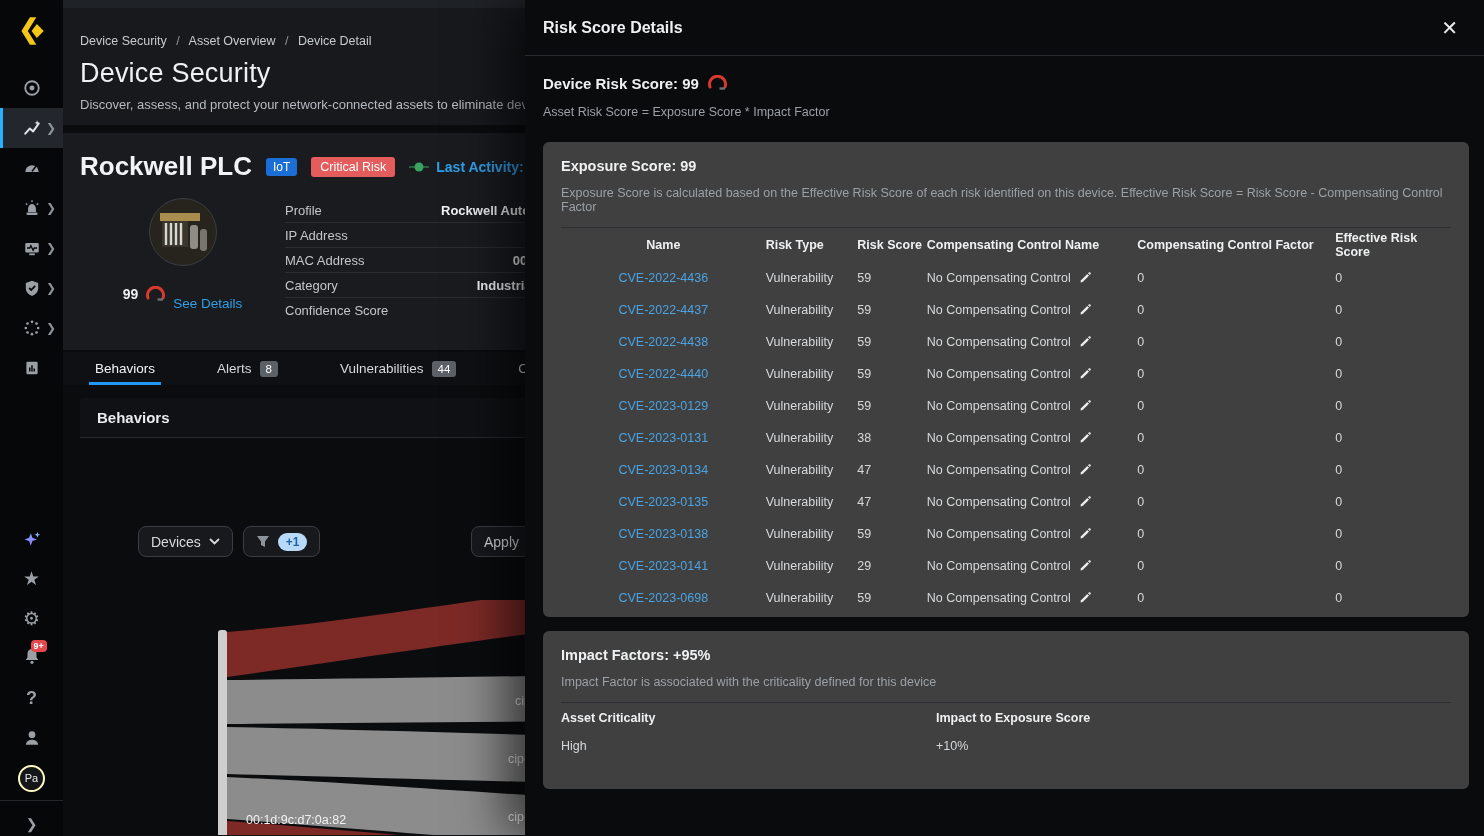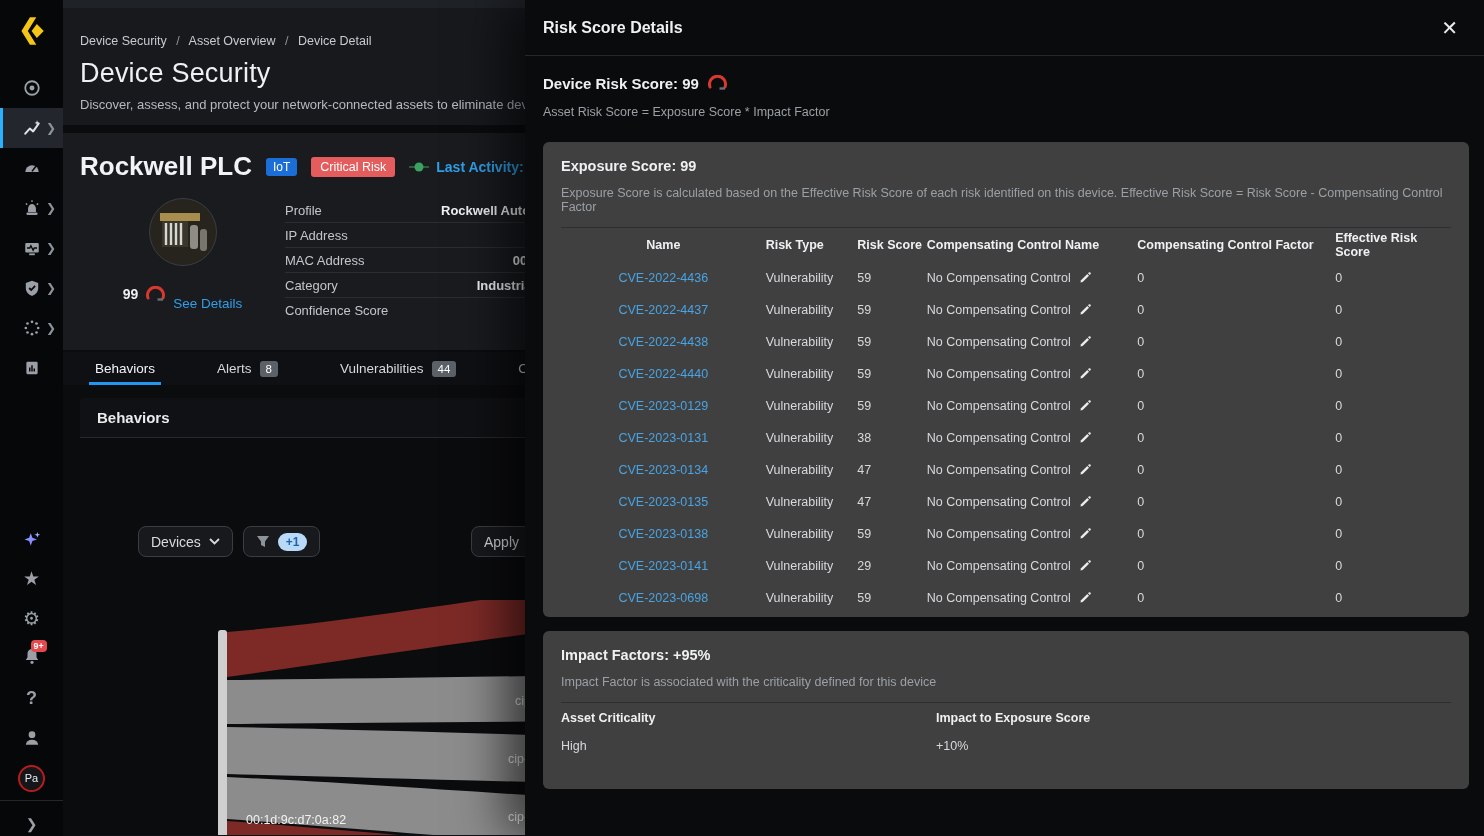--- a/index.html
+++ b/index.html
@@ -9,21 +9,21 @@
 
   
   .sidebar { position:absolute; left:0; top:0; width:63px; height:836px; background:#060708; z-index:5; }
   .logo { position:absolute; left:14px; top:14px; width:34px; height:34px; }
   .snav { position:absolute; left:0; width:63px; height:40px; display:flex; align-items:center; justify-content:center; cursor:pointer; }
   .snav .chev { position:absolute; right:7px; top:50%; transform:translateY(-50%); color:#8d939a; font-size:12px; }
   .snav.active { background:#23272d; }
   .snav.active::before { content:""; position:absolute; left:0; top:0; width:3px; height:100%; background:#29b0ff; }
   .sbadge { position:absolute; top:-7px; left:8px; background:#e5484d; color:#fff; font-size:9px; font-weight:bold;
     border-radius:4px; padding:1px 3px; line-height:10px; }
-  .avatar { width:27px; height:27px; border-radius:50%; border:2px solid #b91c1c; background:#15161a;
+  .avatar { width:27px; height:27px; border-radius:50%; border:2px solid #fef9c3; background:#15161a;
     display:flex; align-items:center; justify-content:center; font-size:11px; color:#e9ebed; }
   .sdivider { position:absolute; left:0; top:800px; width:63px; border-top:1px solid #24262b; }
   .glyph { color:#9aa0a6; font-size:17px; line-height:1; }
 
   
   .main { position:absolute; left:63px; top:0; width:1421px; height:836px; background:#0b0c0e; overflow:hidden; }
   .topstrip { position:absolute; left:0; top:0; width:100%; height:8px; background:#1f2227; }
   .pagehead { position:absolute; left:0; top:8px; width:100%; height:117px; background:#17191d; padding:26px 0 0 17px; }
   .crumbs { font-size:12.5px; color:#c6cbd0; }
   .crumbs .sep { color:#8d939a; padding:0 6px; }

